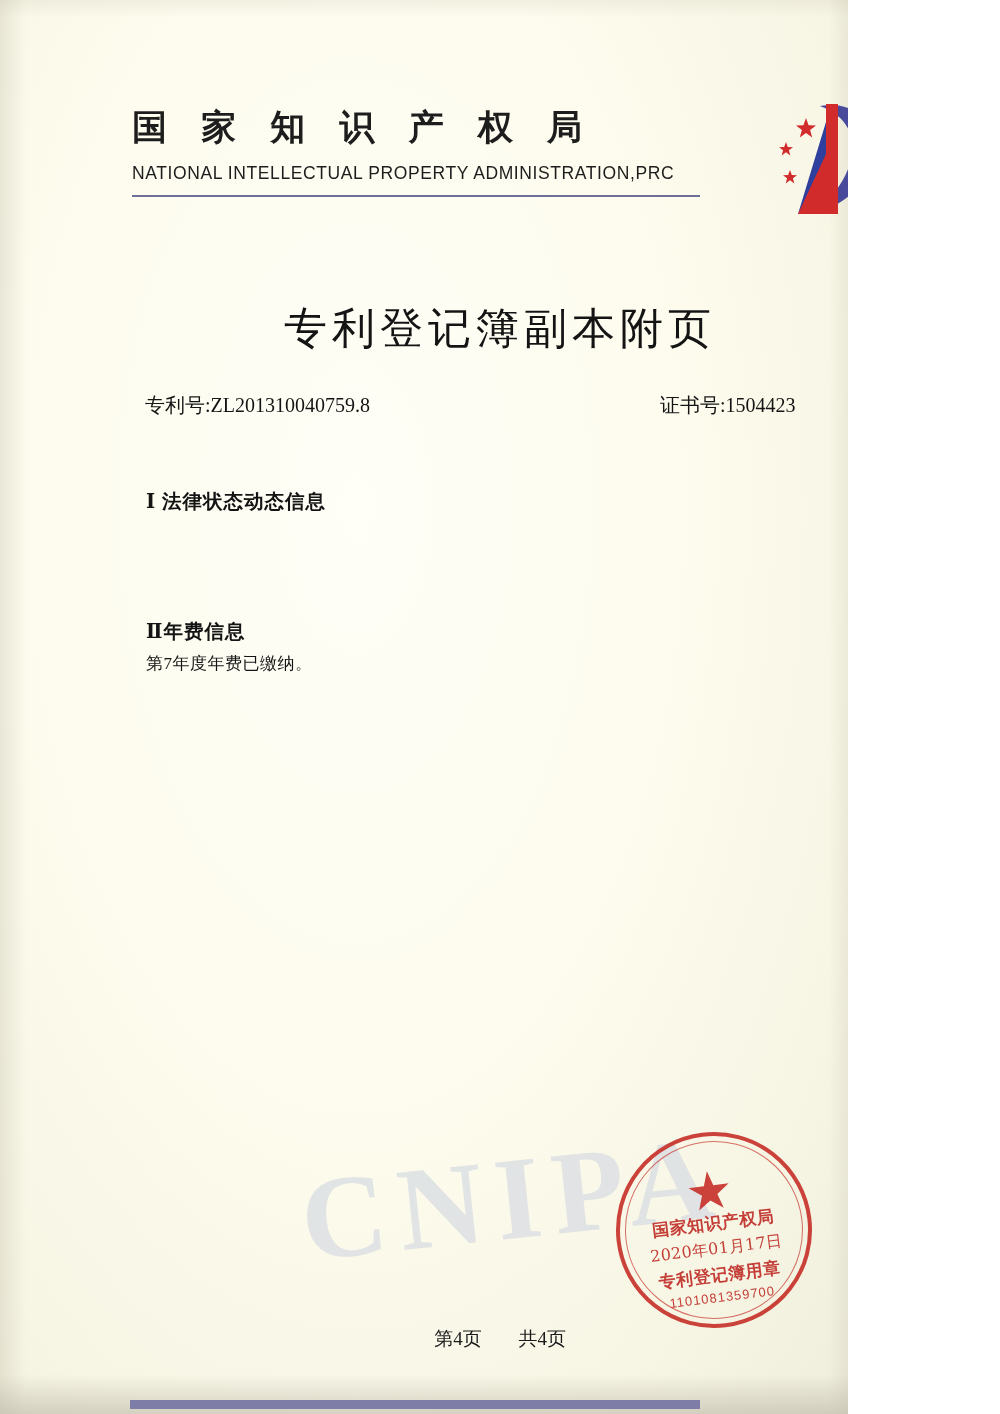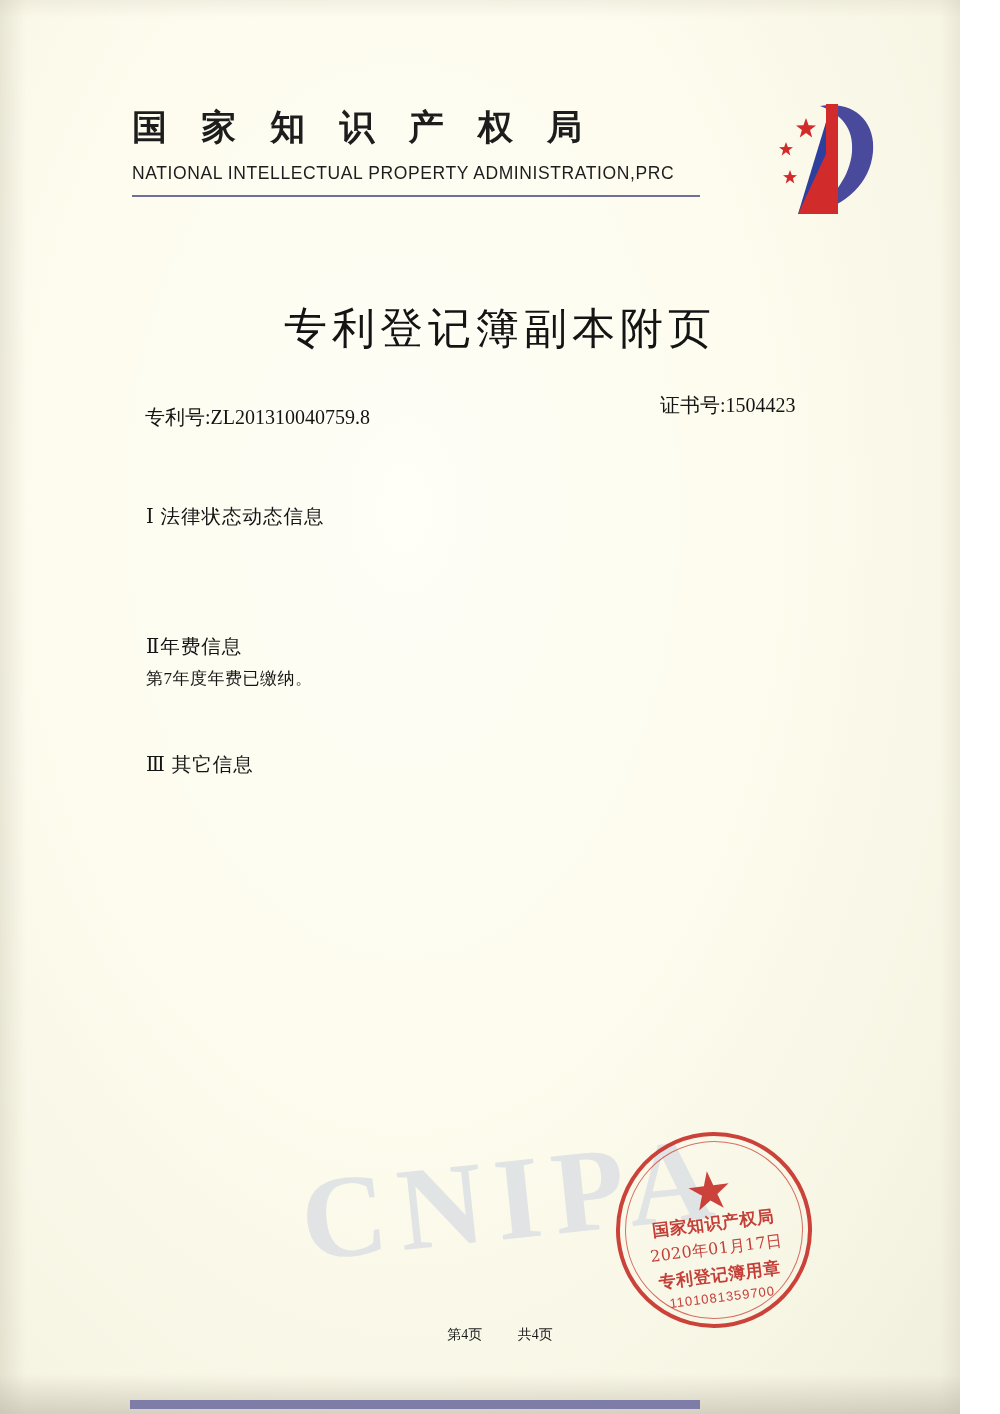--- a/index.html
+++ b/index.html
@@ -10,21 +10,21 @@
   body {
     width: 1000px;
     height: 1414px;
     font-family: "Liberation Serif", "DejaVu Serif", serif;
     overflow: hidden;
   }
 
   
   #page {
     position: relative;
-    width: 960px;
+    width: 848px;
     height: 1414px;
     background:
       radial-gradient(ellipse at 42% 36%, #fffef7 0%, #fdfcee 45%, #f7f5e4 78%, #efeddc 100%);
     box-sizing: border-box;
     overflow: hidden;
   }
   
   #page:before {
     content: "";
     position: absolute;
@@ -95,43 +95,42 @@
     position: absolute;
     left: 145px;
     top: 392px;
     width: 700px;
     font-size: 20px;
     color: #141414;
   }
   #id-row .left {
     position: absolute;
     left: 0;
-    top: 12px;
+    top: 0;
     white-space: nowrap;
   }
   #id-row .right {
     position: absolute;
     left: 515px;
     top: 0;
     white-space: nowrap;
   }
 
   
   .section {
     position: absolute;
     left: 146px;
     width: 760px;
     color: #141414;
   }
   .section-heading {
     font-size: 19.5px;
-    font-weight: 400;
+    font-weight: 700;
     letter-spacing: 1px;
     white-space: nowrap;
-    margin-top: 15px;
   }
   .section-body {
     margin-top: 7px;
     font-size: 17px;
     letter-spacing: 0.5px;
     line-height: 1.45;
   }
   #section-1 { top: 488px; }
   #section-2 { top: 618px; }
   #section-3 { top: 736px; }
@@ -226,21 +225,21 @@
     letter-spacing: 1px;
   }
 
   
   #footer {
     position: absolute;
     left: 0;
     top: 1326px;
     width: 1000px;
     text-align: center;
-    font-size: 14px;
+    font-size: 19px;
     color: #1a1a1a;
   }
   #footer .pg { margin: 0 16px; }
 
   
   #bottom-bar {
     position: absolute;
     left: 130px;
     top: 1400px;
     width: 570px;
@@ -288,24 +287,20 @@
   <div class="section" id="section-1">
     <div class="section-heading">Ⅰ 法律状态动态信息</div>
     <div class="section-body"></div>
   </div>
 
   <div class="section" id="section-2">
     <div class="section-heading">Ⅱ年费信息</div>
     <div class="section-body">第7年度年费已缴纳。</div>
   </div>
 
-  <div class="section" id="section-3">
-    <div class="section-heading">Ⅲ 其它信息</div>
-    <div class="section-body"></div>
-  </div>
 
   <div id="watermark">CNIPA</div>
 
   <div id="seal">
     <div class="ring"></div>
     <div class="ring2"></div>
     <div class="star">★</div>
     <div class="seal-lines">
       <div class="seal-org">国家知识产权局</div>
       <div class="seal-date">2020年01月17日</div>

